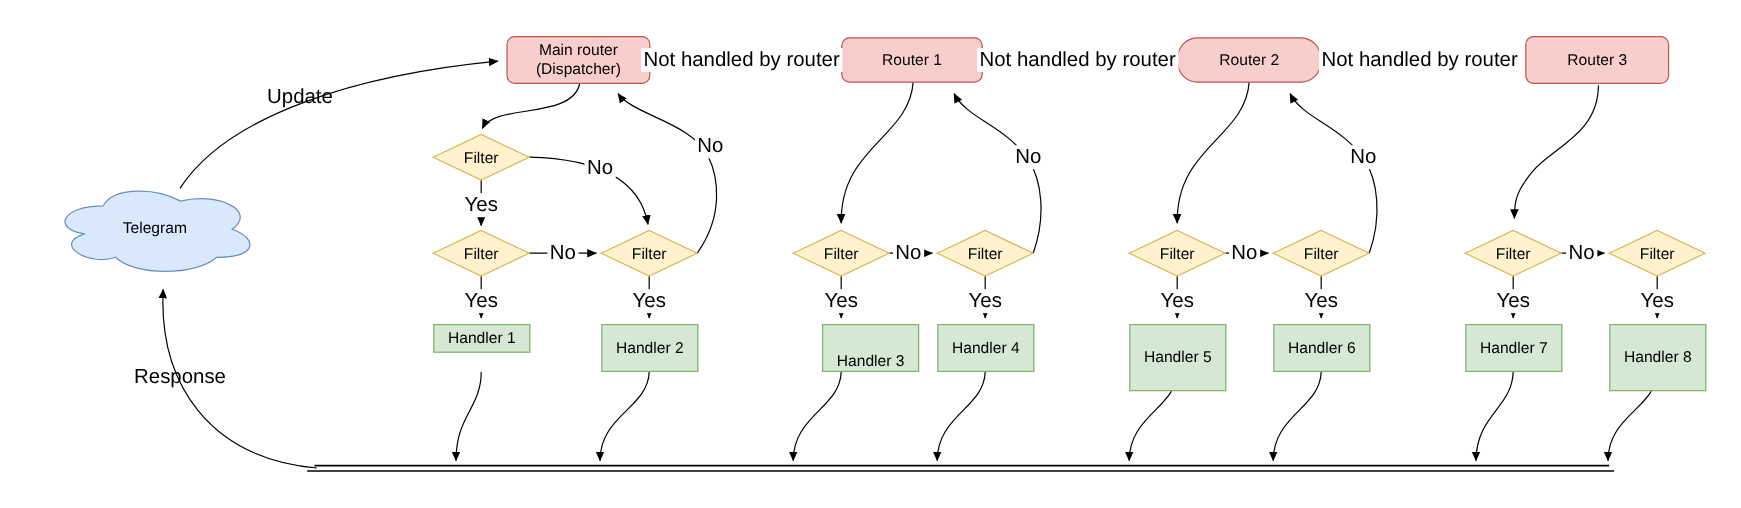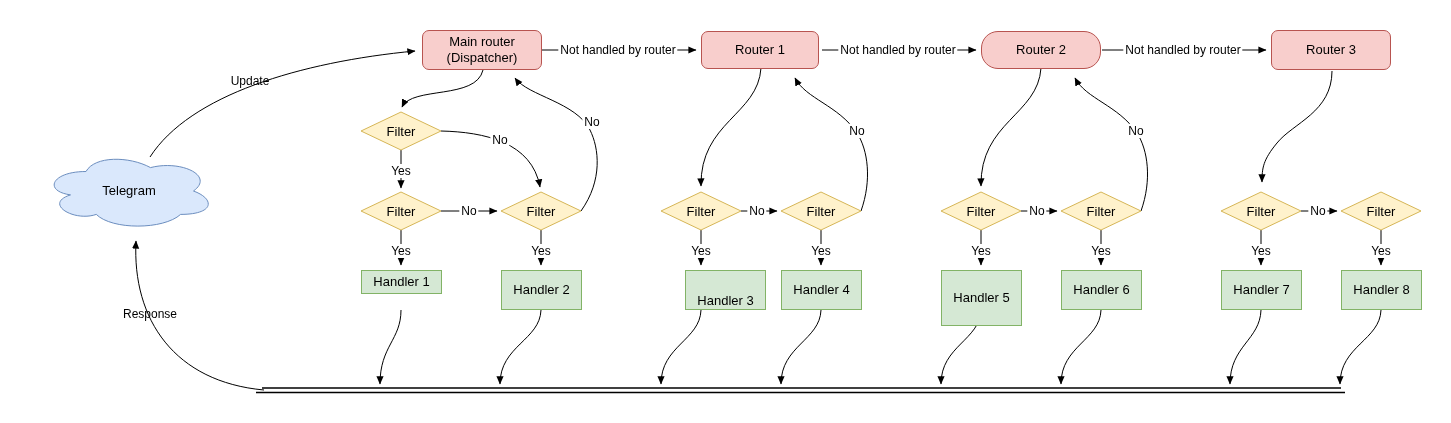--- a/index.html
+++ b/index.html
@@ -10,21 +10,21 @@
   #wires{position:absolute;left:0;top:0;width:1451px;height:423px;}
   .edge{stroke:#000;stroke-width:1;fill:none;}
   .bus{stroke:#000;stroke-width:1.4;fill:none;}
   .diamond{fill:#fff2cc;stroke:#d6b656;stroke-width:1;}
   .cloud{fill:#dae8fc;stroke:#6c8ebf;stroke-width:1;}
   .node{position:absolute;display:flex;align-items:center;justify-content:center;
         box-sizing:border-box;font-size:13px;text-align:center;line-height:1.25;}
   .router{background:#f8cecc;border:1px solid #b85450;border-radius:7px;flex-direction:column;}
   .handler{background:#d5e8d4;border:1px solid #82b366;}
   .flabel{position:absolute;transform:translate(-50%,-50%);font-size:13px;white-space:nowrap;text-align:center;}
-  .elabel{position:absolute;transform:translate(-50%,-50%);font-size:12px;white-space:nowrap;
+  .elabel{position:absolute;transform:translate(-50%,-50%);font-size:17px;white-space:nowrap;
           background:#fff;padding:0 2px;}
   .cloudlabel{position:absolute;transform:translate(-50%,-50%);font-size:13px;white-space:nowrap;}
 </style>
 </head>
 <body>
 
 <div id="canvas">
 
   <svg id="wires" viewBox="0 0 1451 423" xmlns="http://www.w3.org/2000/svg">
     <defs>
@@ -132,21 +132,21 @@
     </div>
   <div class="node handler" style="left:941px;top:270px;width:81px;height:56px;">
     <span>Handler 5</span>
     </div>
   <div class="node handler" style="left:1061px;top:270px;width:81px;height:40px;">
     <span>Handler 6</span>
     </div>
   <div class="node handler" style="left:1221px;top:270px;width:81px;height:40px;">
     <span>Handler 7</span>
     </div>
-  <div class="node handler" style="left:1341px;top:270px;width:81px;height:40px;">
+  <div class="node handler" style="left:1341px;top:270px;width:81px;height:56px;">
     <span>Handler 8</span>
     </div>
 
   <div class="elabel" style="left:210px;top:81px;background:transparent;margin-left:40px;">Update</div>
   <div class="elabel" style="left:150px;top:314px;background:transparent;">Response</div>
 
   <div class="elabel" style="left:618px;top:50px;">Not handled by router</div>
   <div class="elabel" style="left:898px;top:50px;">Not handled by router</div>
   <div class="elabel" style="left:1183px;top:50px;">Not handled by router</div>
 

